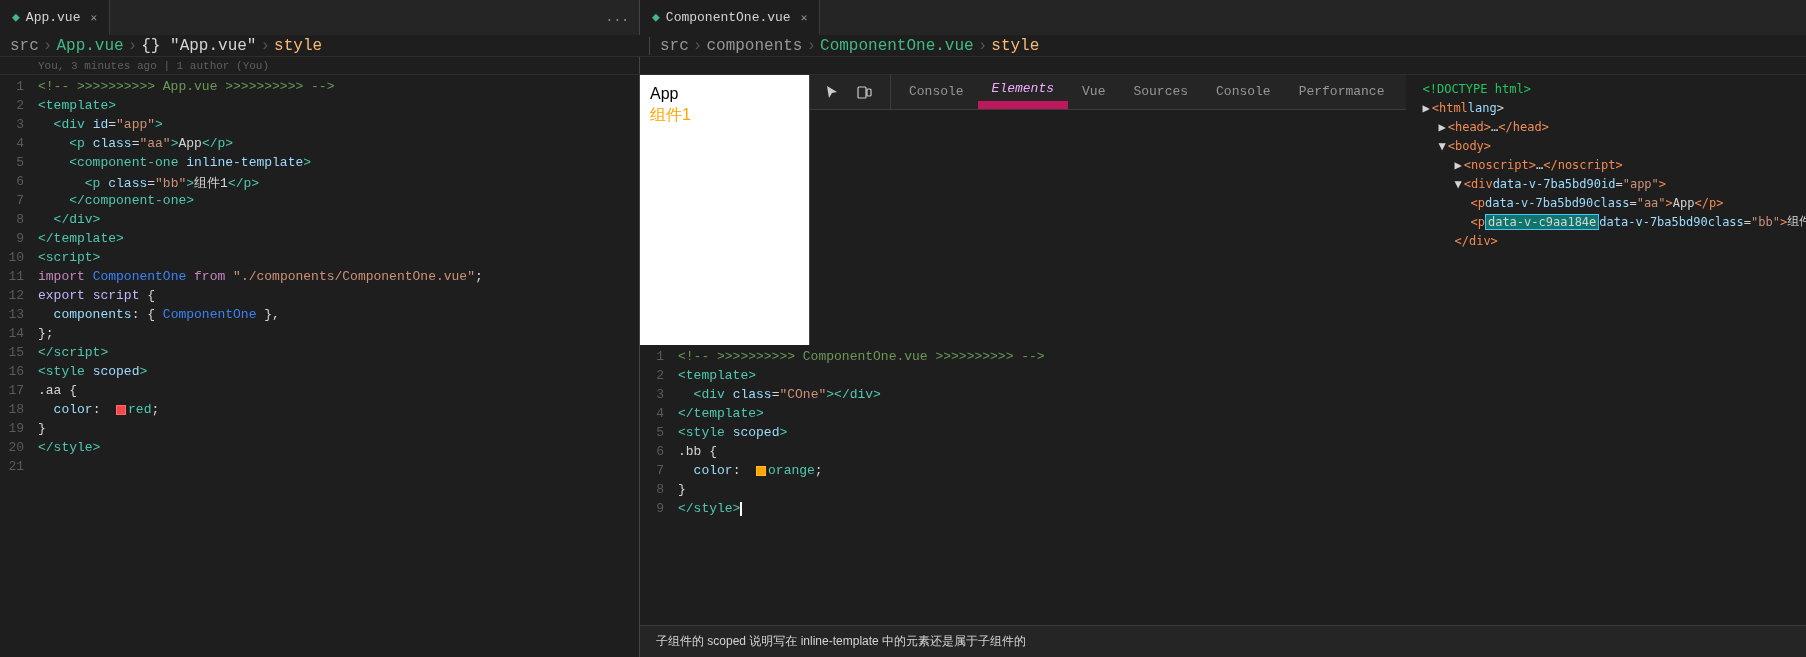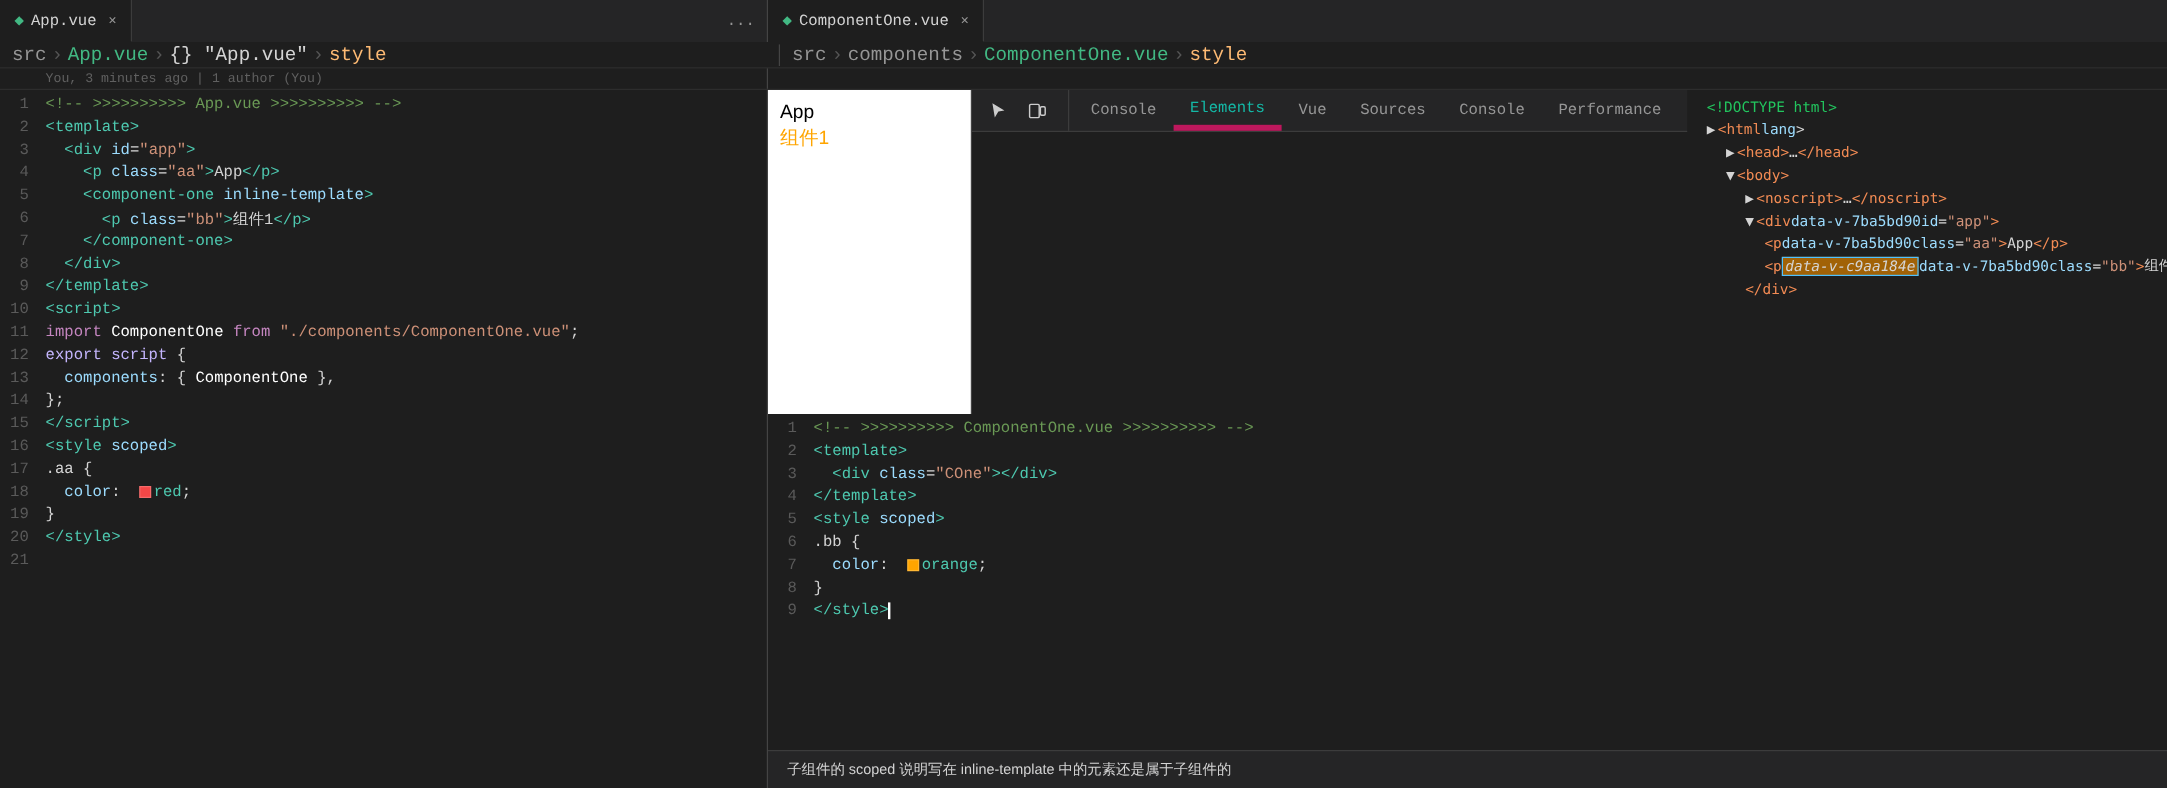--- a/index.html
+++ b/index.html
@@ -141,21 +141,21 @@
     }
 
     
     .t-comment { color: #6a9955; }
     .t-tag { color: #4ec9b0; }
     .t-attr-name { color: #9cdcfe; }
     .t-attr-value { color: #ce9178; }
     .t-string { color: #ce9178; }
     .t-prop { color: #9cdcfe; }
     .t-blue { color: #c4b5fd; }
-    .t-cyan { color: #ffffff; }
+    .t-cyan { color: #3b82f6; }
     .t-white { color: #d4d4d4; }
     .t-import { color: #c586c0; }
 
     .color-swatch {
       display: inline-block;
       width: 10px;
       height: 10px;
       margin-right: 2px;
       vertical-align: middle;
       border: 1px solid rgba(255,255,255,0.2);
@@ -237,22 +237,23 @@
       display: flex;
       align-items: center;
       padding: 0 14px;
       cursor: pointer;
       font-size: 13px;
       color: #969696;
       border-bottom: 2px solid transparent;
       height: 100%;
     }
     .devtools-tab.active {
-      color: #14b8a6;
-      border-bottom: 5px solid #be185d;
+      color: #f0abfc;
+      border-bottom: 8px solid #be185d;
+      font-style: italic;
     }
 
     
     .devtools-content {
       flex: 1;
       overflow: auto;
       padding: 4px 0;
       font-size: 12px;
       font-family: 'Consolas', monospace;
     }
@@ -268,24 +269,23 @@
     .dom-indent1 { padding-left: 32px; }
     .dom-indent2 { padding-left: 48px; }
     .dom-indent3 { padding-left: 64px; }
 
     .dom-tag { color: #f28b54; }
     .dom-attr-name { color: #9cdcfe; }
     .dom-attr-val { color: #ce9178; }
     .dom-comment { color: #22c55e; }
     .dom-triangle { color: #d4d4d4; cursor: pointer; margin-right: 2px; }
     .dom-highlight {
-      background: #a16207;
+      background: #0f766e;
       border: 1px solid #4fc1ff;
       padding: 0 2px;
-      font-style: italic;
     }
 
     
     .bottom-bar {
       height: 32px;
       background: #252526;
       display: flex;
       align-items: center;
       padding: 0 16px;
       font-size: 12px;

